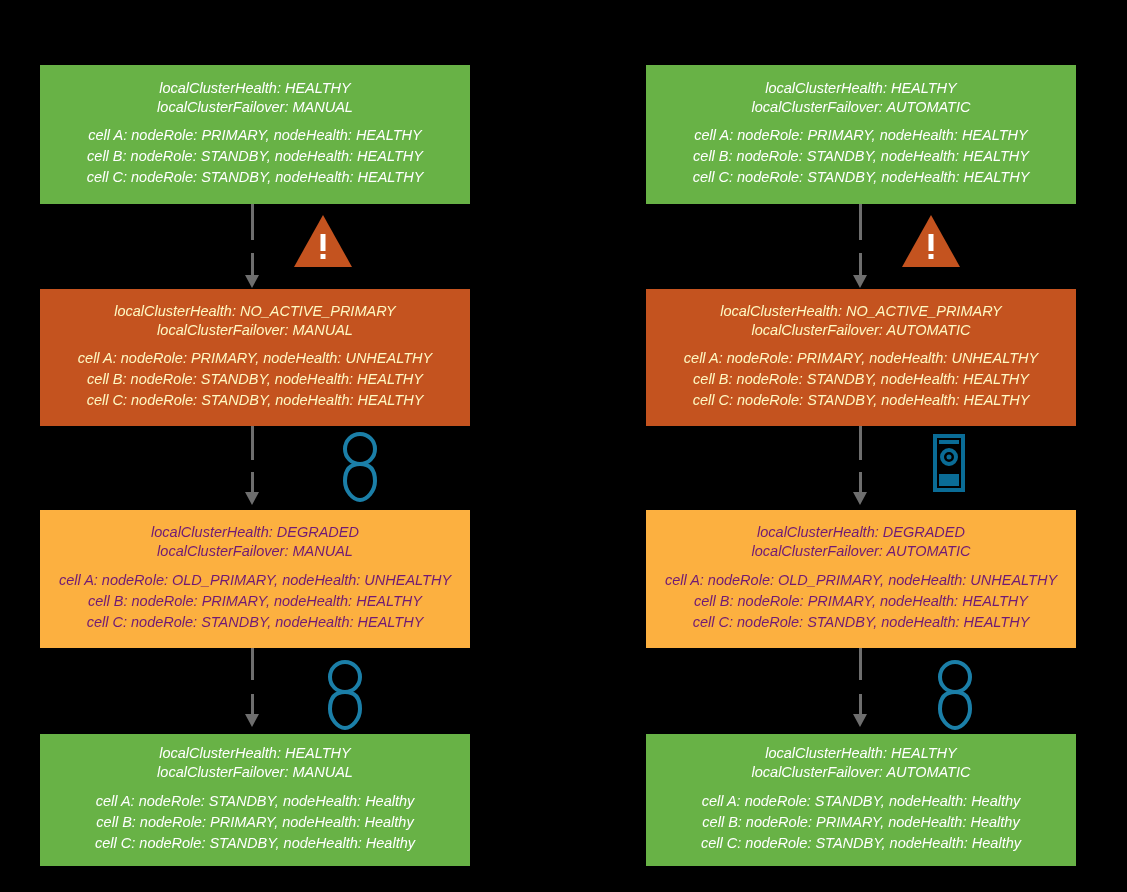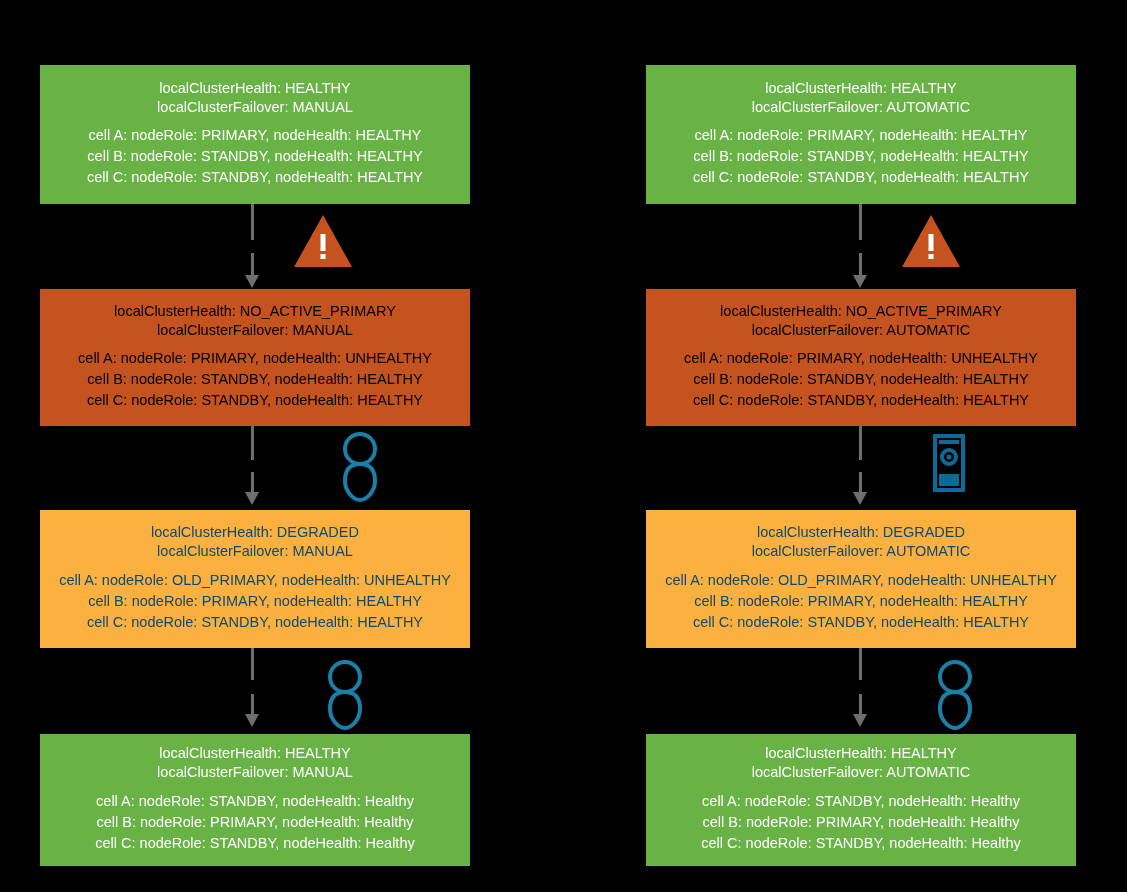--- a/index.html
+++ b/index.html
@@ -13,36 +13,37 @@
     position: relative;
     overflow: hidden;
     font-family: "Liberation Sans", sans-serif;
   }
 
   .canvas {
     position: absolute;
     inset: 0;
     width: 1038px;
     height: 892px;
+    font-style: italic;
   }
 
   
   .state-box {
     position: absolute;
     box-sizing: border-box;
     display: flex;
     flex-direction: column;
     align-items: center;
     justify-content: center;
     text-align: center;
     padding: 14px 10px 16px 10px;
   }
   .state-box.green  { background: #68b246; color: #ffffff; }
-  .state-box.red    { background: #c4531f; color: #000000; justify-content: center; }
-  .state-box.amber  { background: #fcb040; color: #0c4a6e; }
+  .state-box.red    { background: #c4531f; color: #fef9c3; justify-content: center; }
+  .state-box.amber  { background: #fcb040; color: #701a75; }
 
   .cluster-lines {
     line-height: 1.33;
     font-size: 14.5px;
   }
   .cluster-lines .line { display: block; white-space: nowrap; }
 
   .cell-lines {
     margin-top: 8px;
     line-height: 1.45;

